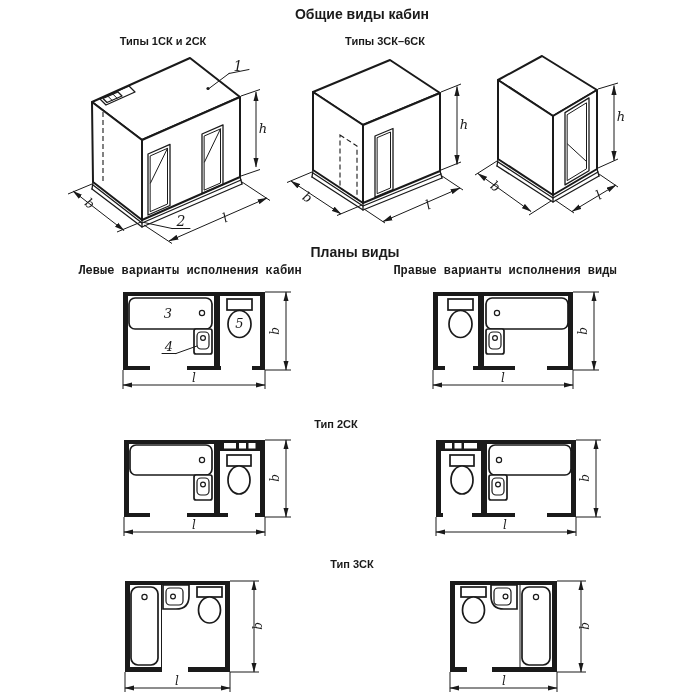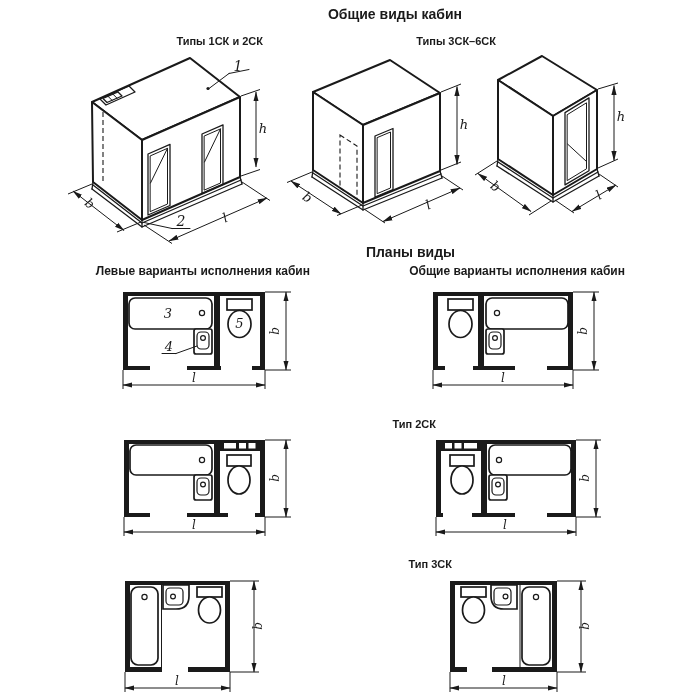--- a/index.html
+++ b/index.html
@@ -1,23 +1,23 @@
 <!DOCTYPE html>
 <html><head>
 <meta charset="utf-8">
 <style>
   html,body { margin:0; padding:0; background:#fff; }
   .canvas {
     position:relative; width:700px; height:700px; background:#ffffff;
     font-family:"Liberation Sans", sans-serif; color:#1a1a1a; overflow:hidden;
   }
-  .cap { position:absolute; text-align:right; font-weight:700; color:#1a1a1a; white-space:nowrap; }
+  .cap { position:absolute; text-align:center; font-weight:700; color:#1a1a1a; white-space:nowrap; }
   .cap-main  { font-size:14px; }
   .cap-sub   { font-size:11px; }
-  .cap-col   { font-size:12px; }
+  .cap-col   { font-size:12px;font-family:Liberation Mono, monospace; }
   .fig { position:absolute; }
 
   
   .edge   { fill:#ffffff; stroke:#1a1a1a; stroke-width:2; stroke-linejoin:round; }
   .ln     { fill:none; stroke:#1a1a1a; stroke-width:1.3; stroke-linecap:round; stroke-linejoin:round; }
   .thin   { fill:none; stroke:#1a1a1a; stroke-width:1; stroke-linecap:round; }
   .dash   { fill:none; stroke:#1a1a1a; stroke-width:1.1; stroke-dasharray:5 3; }
   .dim    { fill:none; stroke:#1a1a1a; stroke-width:1; }
   .ext    { fill:none; stroke:#1a1a1a; stroke-width:1; }
   .wall   { fill:#1a1a1a; stroke:none; }
@@ -30,21 +30,21 @@
   .pdim   { font:italic 12px "DejaVu Serif", serif; fill:#1a1a1a; }
   .pcall  { font:italic 13px "DejaVu Serif", serif; fill:#1a1a1a; }
 </style>
 </head>
 <body>
 
 <div class="canvas">
 
   <div class="cap cap-main" style="left:262px;top:6px;width:200px">Общие виды кабин</div>
   <div class="cap cap-sub" style="left:63px;top:35px;width:200px">Типы 1СК и 2СК</div>
-  <div class="cap cap-sub" style="left:296px;top:35px;width:200px">Типы 3СК–6СК</div>
+  <div class="cap cap-sub" style="left:285px;top:35px;width:200px">Типы 3СК–6СК</div>
 
   <svg class="fig" style="left:60px;top:55px" width="220" height="190" viewBox="0 0 220 190">
     <defs>
       <marker id="arr" markerWidth="10" markerHeight="6" refX="9.4" refY="3" orient="auto-start-reverse" markerUnits="userSpaceOnUse">
         <path d="M10,3 L0,0.4 L0,5.6 Z" fill="#1a1a1a"></path>
       </marker>
     </defs>
     <g>
       <polygon class="edge" points="32,47 130,3 180,42 82,85"></polygon>
       <polygon class="edge" points="32,47 82,85 82,165 33,127"></polygon>
@@ -178,21 +178,21 @@
     <g>
       <line class="ext" x1="85" y1="145" x2="104" y2="158"></line>
       <line class="ext" x1="129" y1="119" x2="148" y2="132"></line>
       <line class="dim" x1="102" y1="156.5" x2="146" y2="130" marker-start="url(#arr)" marker-end="url(#arr)"></line>
       <text class="dimt" x="131" y="144" text-anchor="middle" transform="rotate(-31 131 144)">l</text>
     </g>
   </svg>
 
   <div class="cap cap-main" style="left:255px;top:244px;width:200px">Планы виды</div>
   <div class="cap cap-col" style="left:70px;top:264px;width:240px">Левые варианты исполнения кабин</div>
-  <div class="cap cap-col" style="left:385px;top:264px;width:240px">Общие варианты исполнения кабин</div>
+  <div class="cap cap-col" style="left:385px;top:264px;width:240px">Правые варианты исполнения виды</div>
   <div class="cap cap-sub" style="left:236px;top:418px;width:200px">Тип 2СК</div>
   <div class="cap cap-sub" style="left:252px;top:558px;width:200px">Тип 3СК</div>
 
   <svg class="fig" style="left:100px;top:285px" width="200" height="112" viewBox="0 0 200 112">
     <g>
       <rect class="wall" x="23" y="7" width="142" height="4"></rect>
       <rect class="wall" x="23" y="7" width="5" height="78"></rect>
       <rect class="wall" x="160" y="7" width="5" height="78"></rect>
       <rect class="wall" x="114" y="11" width="6" height="70"></rect>
       <rect class="wall" x="23" y="81" width="27" height="4"></rect>

